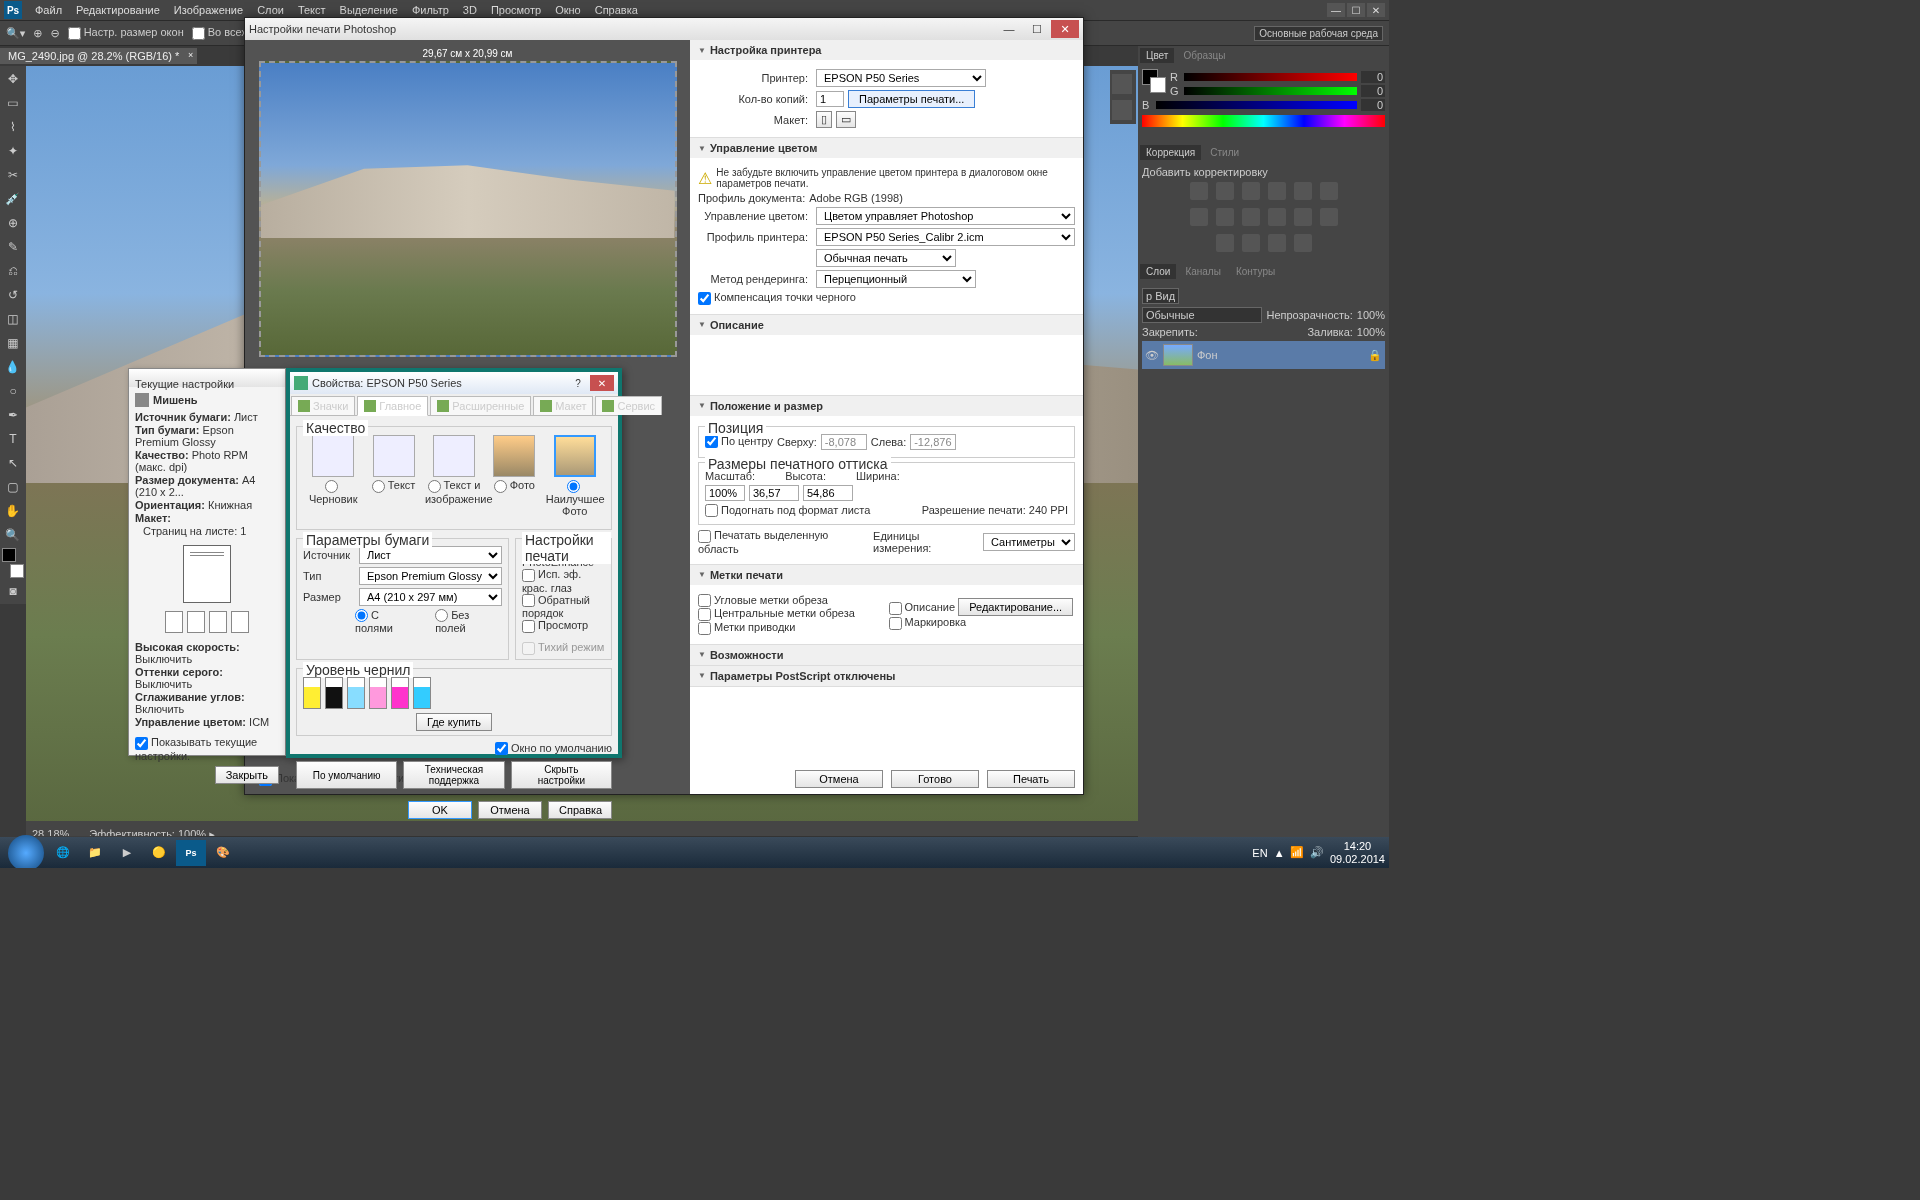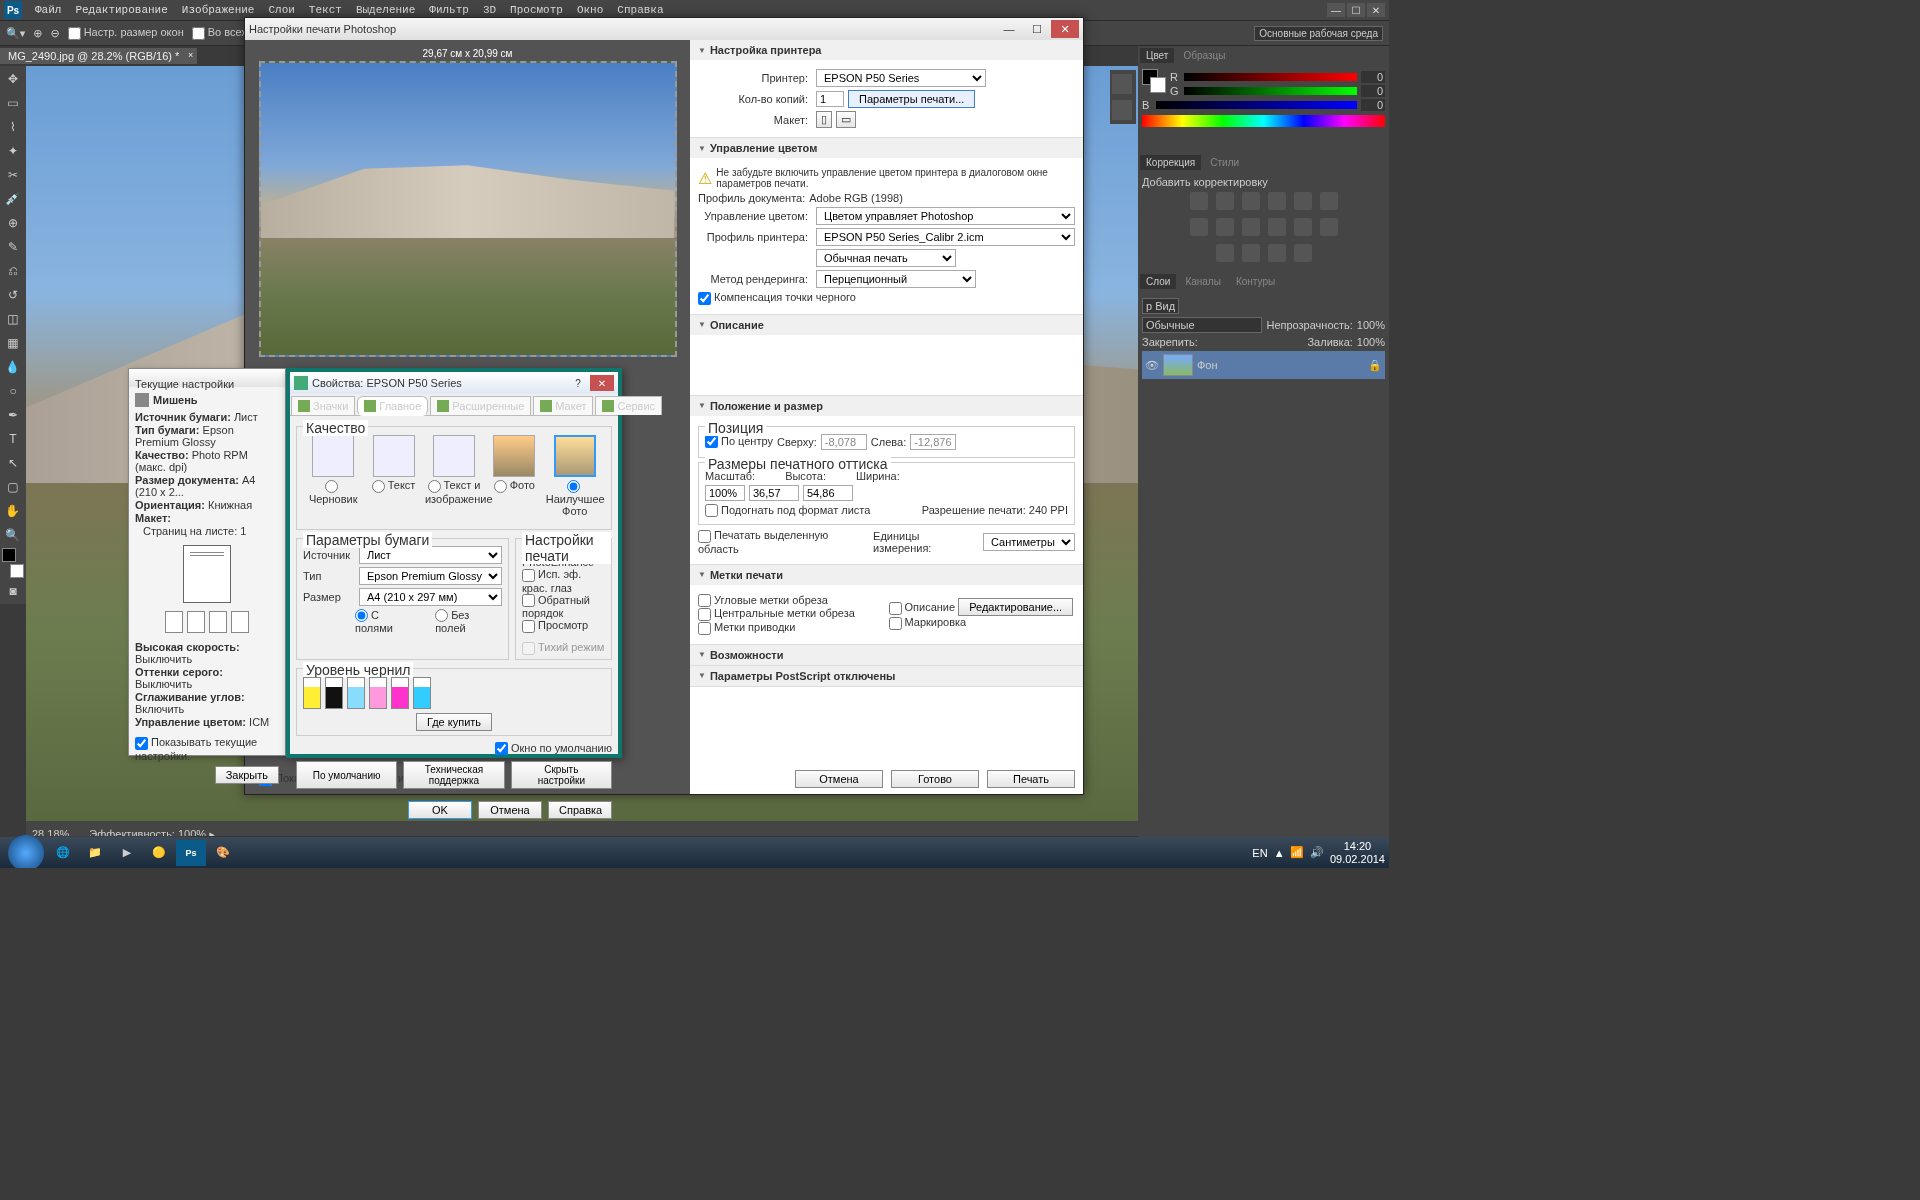--- a/index.html
+++ b/index.html
@@ -1,21 +1,21 @@
 <!DOCTYPE html>
 <html><head>
 <meta charset="utf-8">
 <style>
 * { box-sizing: border-box; margin: 0; padding: 0; font-family: "Segoe UI", Tahoma, sans-serif; font-size: 11px; }
 body { background: #3a3a3a; width: 1389px; height: 868px; overflow: hidden; position: relative; color: #ccc; }
 
 
 .menubar { background: #454545; height: 20px; display: flex; align-items: center; padding: 0 4px; color: #ddd; }
 .menubar .ps-logo { width: 18px; height: 18px; background: #0a5a8a; color: #fff; font-weight: bold; font-size: 10px; display: flex; align-items: center; justify-content: center; margin-right: 6px; }
-.menubar span { margin: 8px 7px; cursor: default; font-family: Liberation Mono, monospace; }
+.menubar span { margin: 8px 7px; cursor: default; }
 .winctrl { margin-left: auto; display: flex; gap: 2px; }
 .winctrl div { width: 18px; height: 14px; background: #555; display:flex; align-items:center; justify-content:center; font-size:10px; }
 
 
 .optbar { background: #454545; height: 26px; display:flex; align-items:center; padding:0 6px; color:#ccc; gap:8px; border-top:1px solid #2a2a2a; border-bottom:1px solid #2a2a2a; }
 .optbar .sel { background:#333; border:1px solid #666; padding:1px 4px; font-size:10px; }
 
 
 .doctab { background:#3a3a3a; height:20px; display:flex; align-items:center; padding:0; }
 .doctab .tab { background:#585858; padding:2px 18px 2px 8px; font-size:10px; color:#eee; position:relative; }
@@ -92,21 +92,21 @@
 
 
 .epsondlg { position:absolute; left:286px; top:368px; width:336px; height:390px; background:#f0f0f0; border:4px solid #0f766e; box-shadow:2px 2px 8px rgba(0,0,0,.4); }
 .epsondlg .tbar { height:22px; background:linear-gradient(#fff,#dfe8f5); display:flex; align-items:center; padding:0 4px; color:#333; }
 .epsondlg .tbar .icon { width:14px; height:14px; background:#4a7; margin-right:4px; }
 .epsondlg .tbar .wc { margin-left:auto; display:flex; }
 .epsondlg .tbar .wc div { width:24px; height:16px; display:flex; align-items:center; justify-content:center; font-size:10px; }
 .epsondlg .tbar .wc .close { background:#c75050; color:#fff; }
 .tabs { display:flex; background:#eee; border-bottom:1px solid #bbb; }
 .tabs .tab { padding:3px 6px; border:1px solid #bbb; border-bottom:none; margin:2px 1px 0 1px; background:#f8f8f8; display:flex; align-items:center; gap:3px; font-size:10px; }
-.tabs .tab.active { background:#fff; border-bottom:1px solid #fff; margin-bottom:-1px;border-radius:6px; }
+.tabs .tab.active { background:#fff; border-bottom:1px solid #fff; margin-bottom:-1px; }
 .tabs .tab .ic { width:12px; height:12px; background:#7a5; }
 .epson-body { padding:6px; color:#333; }
 .quality-row { display:flex; justify-content:space-around; margin:4px 0 8px 0; }
 .quality-row .qi { text-align:center; font-size:9px; width:58px; }
 .quality-row .qi .qimg { width:42px; height:42px; border:1px solid #aaa; margin:0 auto 2px auto; background:#eef; }
 .quality-row .qi.sel .qimg { border:2px solid #39f; }
 .inks { display:flex; gap:4px; margin:4px 0; }
 .inks .ink { width:18px; height:32px; border:1px solid #888; position:relative; background:#fff; }
 .inks .ink::after { content:""; position:absolute; bottom:0; left:0; right:0; height:70%; }
 .inks .ink.y::after { background:#fe3; } .inks .ink.bk::after { background:#111; } .inks .ink.lc::after { background:#8df; }
@@ -224,21 +224,21 @@
         <div class="track g"></div>
         <span class="val">0</span>
       </div>
     <div class="slider-row">
         <span class="lbl">B</span>
         <div class="track b"></div>
         <span class="val">0</span>
       </div>
     <div class="spectrum"></div>
   </div>
-  <div style="padding:2px;margin-top:18px;">
+  <div style="padding:2px;margin-top:8px;">
     <span class="panel-tab">Коррекция</span>
     <span class="panel-tab inactive">Стили</span>
   </div>
   <div class="panel-body">
     <div>Добавить корректировку</div>
     <div class="adj-icons">
       <span></span>
         <span></span>
         <span></span>
         <span></span>

